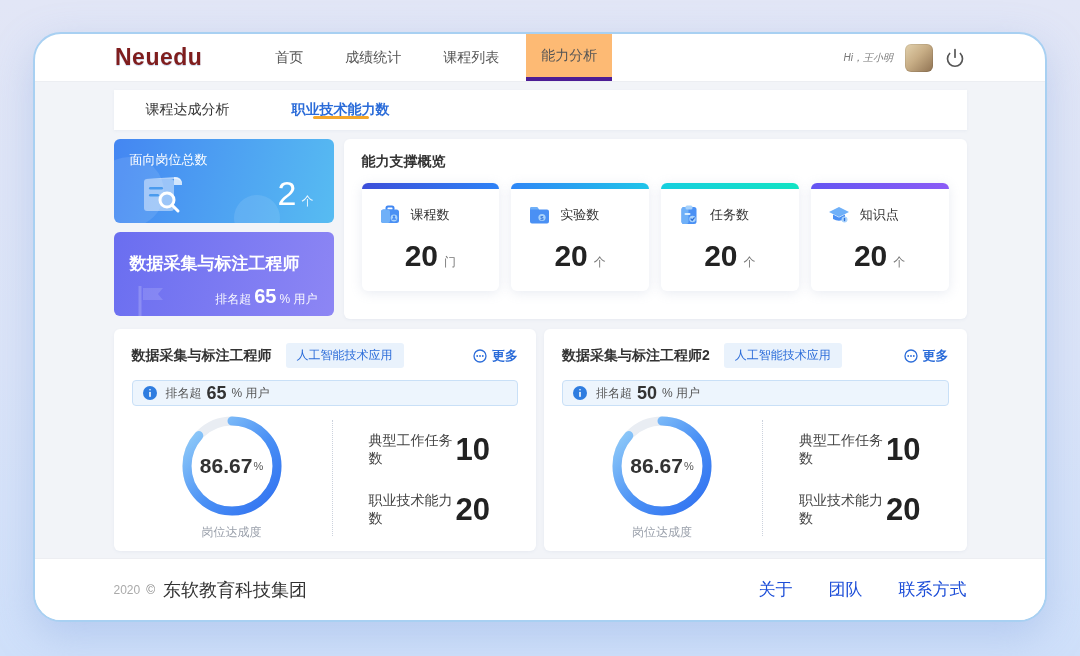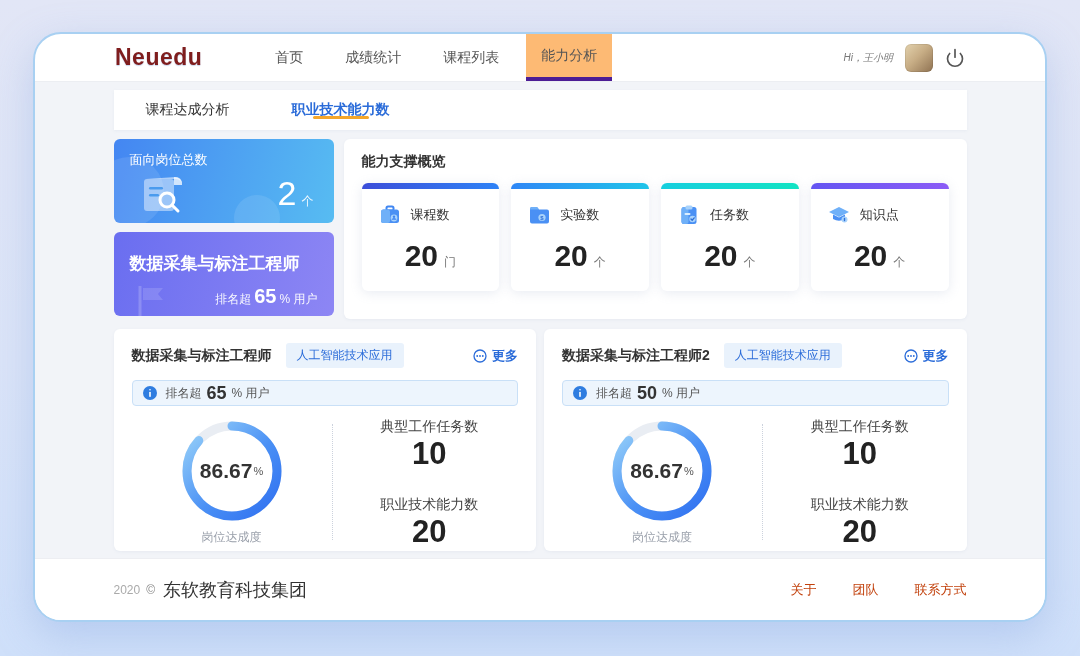--- a/index.html
+++ b/index.html
@@ -76,31 +76,31 @@
   .p-body { margin-top:8px; display:flex; align-items:center; }
   .donut-wrap { width:200px; display:flex; flex-direction:column; align-items:center; }
   .donut-box { position:relative; width:104px; height:104px; }
   .donut-box svg { transform:rotate(-90deg); }
   .donut-center { position:absolute; inset:0; display:flex; align-items:center; justify-content:center; }
   .d-val { font-size:21px; font-weight:bold; color:#333; }
   .d-pct { font-size:11px; color:#555; margin-left:1px; }
   .d-label { margin-top:6px; font-size:12px; color:#9aa0ab; }
   .vdiv { border-left:1px dotted #ccd2dd; height:116px; }
   .stats { flex:1; padding:4px 28px 0 36px; display:flex; flex-direction:column; gap:24px; }
-  .stat-row { display:flex; align-items:center; justify-content:flex-start;flex-direction:column; }
+  .stat-row { display:flex; align-items:center; justify-content:flex-start; }
   .stat-label { font-size:14px; color:#444; }
   .stat-value { font-size:31px; font-weight:600; color:#222; }
   
   .footer { height:62px; border-top:1px solid #edeef2; background:#fff; flex:none; display:flex; align-items:center; }
   .f-inner { width:853px; margin:0 auto; display:flex; align-items:center; }
   .f-year { font-size:12px; color:#aaa; }
   .f-copy { font-size:12px; color:#888; margin:0 8px 0 6px; }
   .f-company { font-size:18px; color:#333; }
   .f-links { margin-left:auto; display:flex; gap:36px; }
-  .f-link { font-size:13px; color:#c2410c; cursor:pointer; }
+  .f-link { font-size:17px; color:#1d4ed8; cursor:pointer; }
 </style>
 </head>
 <body>
 
 <div class="window">
 
   <div class="header">
     <div class="logo">Neuedu</div>
     <div class="nav">
       <div class="nav-item">首页</div>

